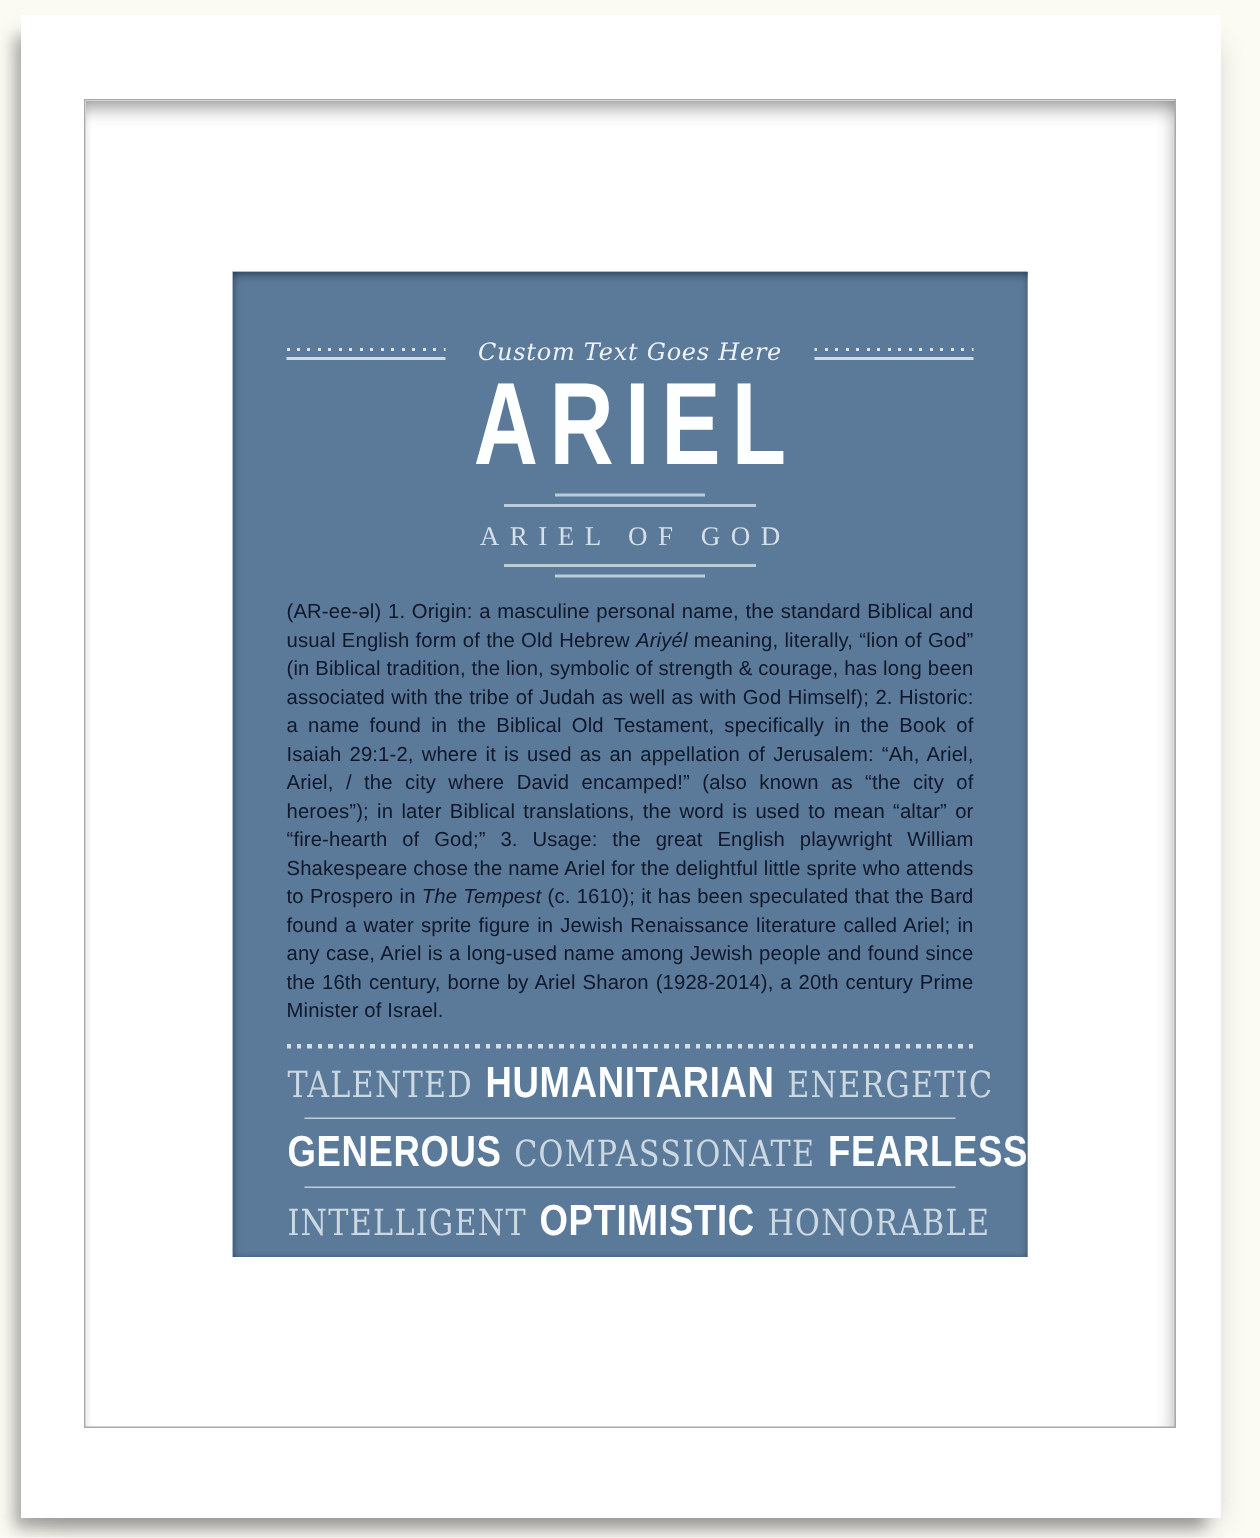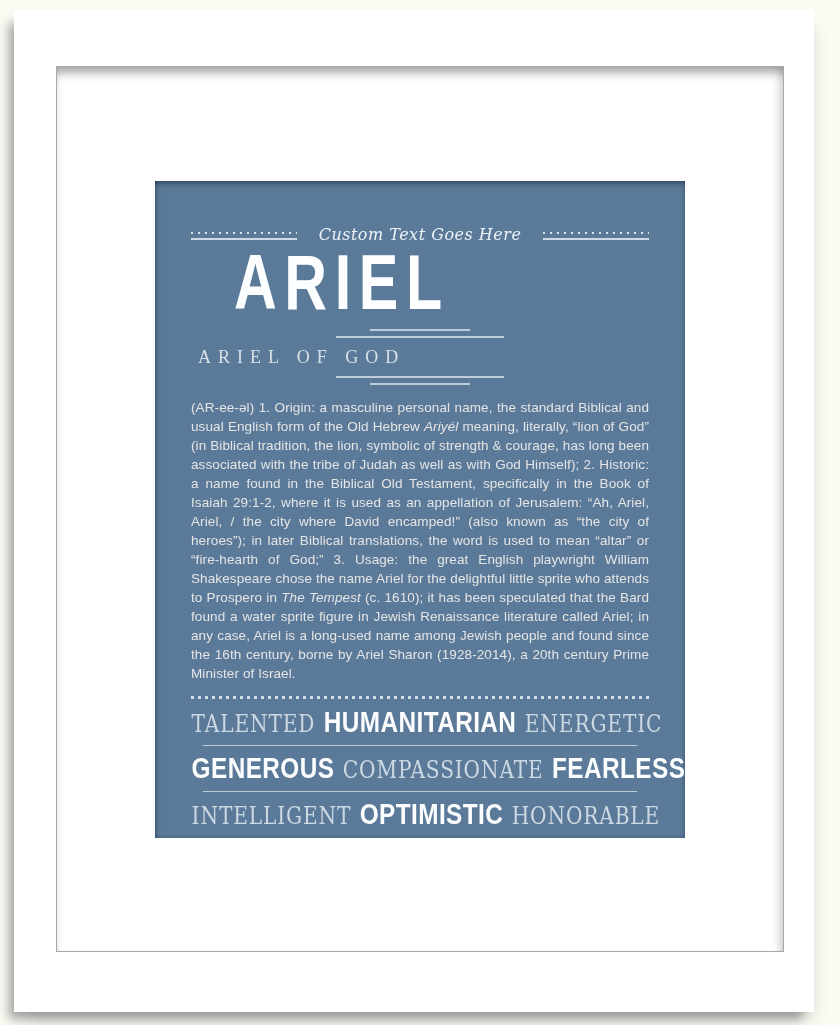--- a/index.html
+++ b/index.html
@@ -26,21 +26,21 @@
   }
   .print {
     width:530px; height:657px;
     background:#5b7a99;
     box-shadow:inset 0 5px 6px -3px rgba(8,24,40,0.55),
                inset 4px 0 5px -3px rgba(8,24,40,0.35),
                inset -3px 0 4px -3px rgba(8,24,40,0.25),
                inset 0 -3px 4px -3px rgba(8,24,40,0.20);
     color:#cdd9e2;
     padding:44px 36px 0 36px;
-    display:flex; flex-direction:column; 
+    display:flex; flex-direction:column; align-items:center;
     overflow:hidden;
   }
   
   .ornament {
     width:100%; display:flex; align-items:center; gap:22px;
   }
   .deco { flex:1; padding-top:3px; }
   .deco .dots {
     height:2px;
     background-image:repeating-linear-gradient(90deg,#dbe4ec 0 2px,transparent 2px 7px);
@@ -71,21 +71,21 @@
     margin-top:9px;
     font-family:"Liberation Serif", serif;
     font-size:18px; letter-spacing:7px; padding-left:7px;
     color:#d6e0e8; white-space:nowrap;
   }
   .sep.flip { margin-top:8px; }
   
   .definition {
     margin-top:13px; width:458px;
     font-size:13.5px; line-height:19px;
-    text-align:justify; color:#e5e5e5;
+    text-align:justify; color:#0f172a;
     letter-spacing:0.1px;
   }
   .definition i { font-style:italic; }
   
   .traits { margin-top:13px; width:458px; display:flex; flex-direction:column; align-items:center; }
   .trait-dotted {
     width:458px; height:3px; flex-shrink:0;
     background-image:repeating-linear-gradient(90deg,rgba(218,228,236,0.95) 0 3px,transparent 3px 7px);
   }
   .trait-dotted.top { margin-bottom:7px; }

